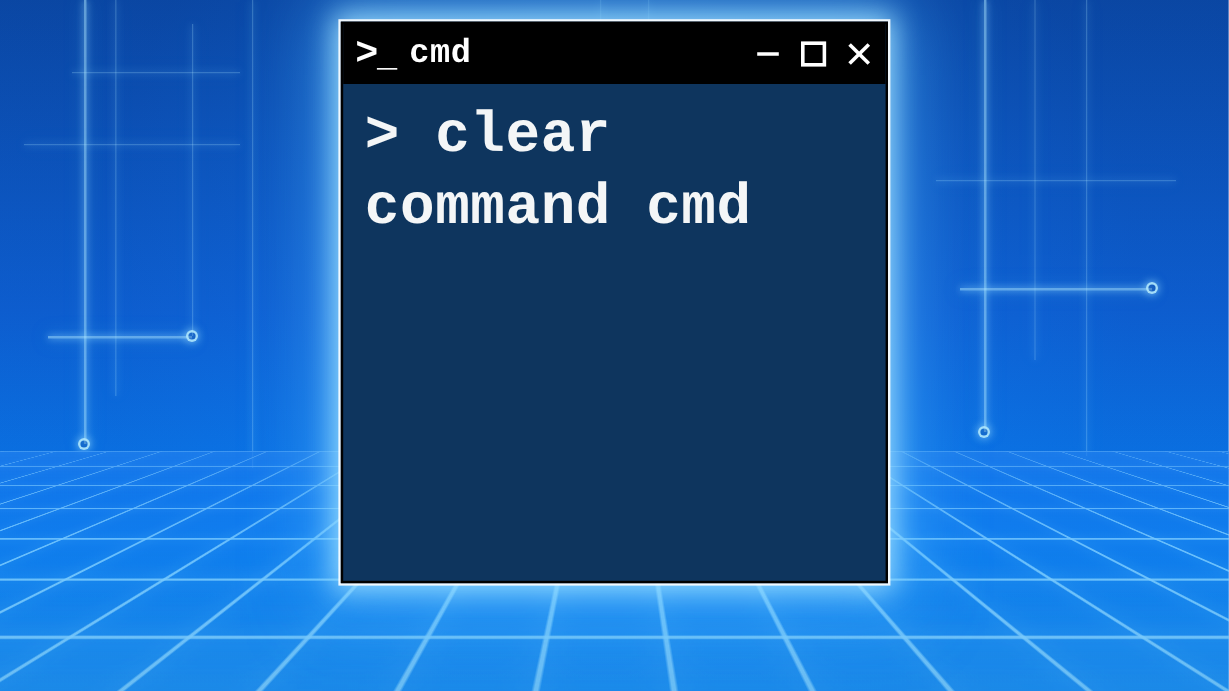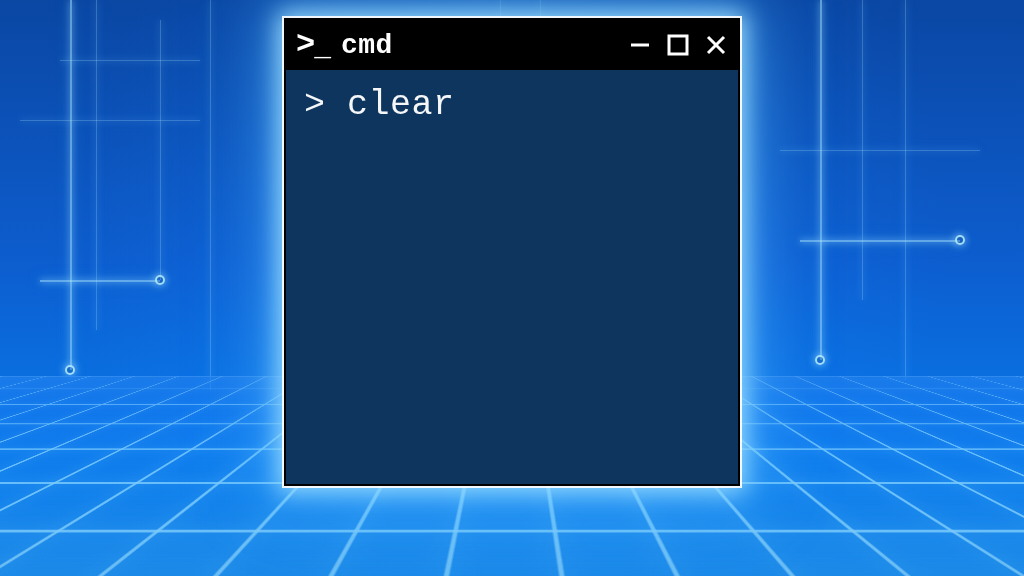--- a/index.html
+++ b/index.html
@@ -135,23 +135,23 @@
       align-items: center;
       justify-content: center;
       color: #fff;
       cursor: pointer;
     }
     .win-btn svg { display: block; }
 
     .term-body {
       padding: 14px 18px;
       color: #f4f6f7;
-      font-size: 35px;
+      font-size: 48px;
       line-height: 1.25;
-      font-weight: 400;
+      font-weight: 700;
       letter-spacing: 0.5px;
     }
     .term-line { white-space: pre; }
   </style>
 </head>
 <body>
 
 <div class="stage">
 
   <div class="circuits">
@@ -203,16 +203,17 @@
         <div class="win-btn" title="close">
           <svg width="24" height="24" viewBox="0 0 24 24">
             <line x1="4" y1="4" x2="20" y2="20" stroke="#fff" stroke-width="3"></line>
             <line x1="20" y1="4" x2="4" y2="20" stroke="#fff" stroke-width="3"></line>
           </svg>
         </div>
       </div>
     </div>
     <div class="term-body">
       <div class="term-line">&gt; clear</div>
+      <div class="term-line">command cmd</div>
     </div>
   </div>
 
 </div>
 
 </body></html>

